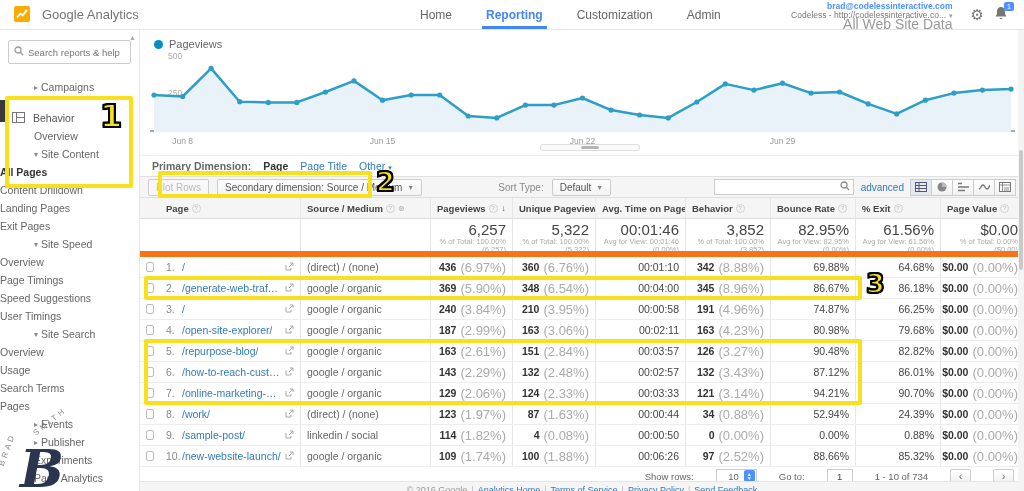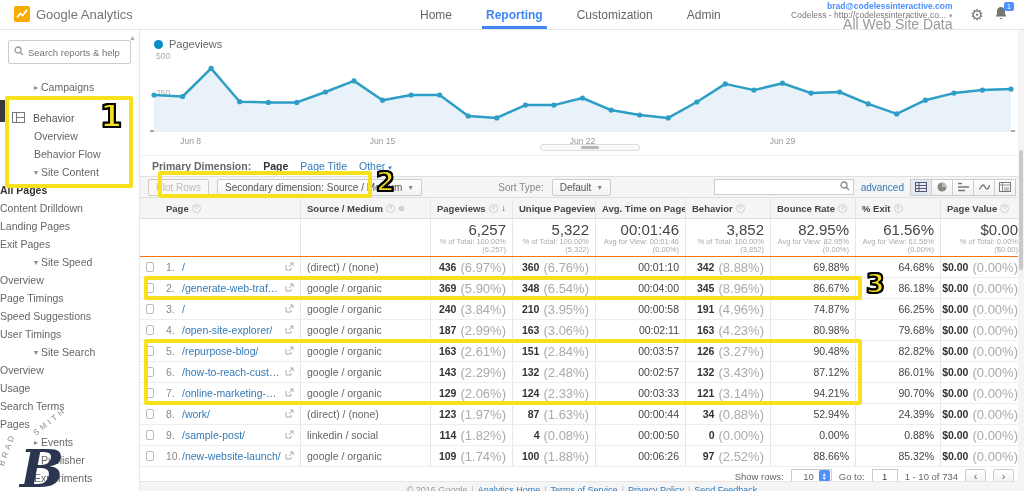--- a/index.html
+++ b/index.html
@@ -4,21 +4,21 @@
 <style>
   * { margin:0; padding:0; box-sizing:border-box; }
   html,body { background:#ddd; }
   body { font-family:"Liberation Sans","DejaVu Sans",sans-serif; }
   .app { position:relative; width:1024px; height:491px; background:#fff; overflow:hidden;
          font-size:11px; color:#444; }
 
   
   header { position:absolute; top:0; left:0; right:0; height:30px; background:#fff;
            border-bottom:1px solid #e5e5e5; display:flex; align-items:center; z-index:5; }
-  .logo { display:flex; align-items:center; gap:6px; padding-left:14px; width:160px; }
+  .logo { display:flex; align-items:center; gap:12px; padding-left:14px; width:160px; }
   .logo-text { color:#757575; font-size:13px; }
   .tabs { display:flex; gap:34px; margin-left:260px; height:100%; align-items:center; }
   .tab { color:#666; font-size:12px; cursor:pointer; position:relative; height:100%;
          display:flex; align-items:center; text-decoration:none; }
   .tab.active { color:#4285f4; font-weight:bold; }
   .tab.active::after { content:""; position:absolute; left:-4px; right:-4px; bottom:0;
          height:3px; background:#4285f4; }
   .account { margin-left:auto; text-align:right; line-height:9px; padding-top:2px; }
   .acct-email { color:#4d90fe; font-size:8.5px; font-weight:bold; }
   .acct-prop { color:#777; font-size:8.5px; }
@@ -48,21 +48,21 @@
   .sb-gap { height:10px; }
 
   
   main { position:absolute; top:30px; left:140px; width:884px; bottom:0; background:#fff; }
 
   
   .chart-card { position:relative; height:126px; border-bottom:1px solid #eee; }
   .legend { position:absolute; top:8px; left:14px; display:flex; align-items:center; gap:6px;
             color:#666; font-size:11px; }
   .legend .dot { width:9px; height:9px; border-radius:50%; background:#058dc7; }
-  .ylab { position:absolute; left:16px; font-size:8.5px; color:#aaa; }
+  .ylab { position:absolute; left:28px; font-size:8.5px; color:#aaa; }
   .plot { position:absolute; left:10px; top:28px; width:865px; height:74px;
           border-bottom:2px solid #aaa; }
   .plot svg { display:block; }
   .xlabs { position:absolute; left:10px; top:106px; width:865px; height:12px; }
   .xlabs span { position:absolute; transform:translateX(-50%); font-size:8.5px; color:#999; }
   .mini-scroll { position:absolute; left:400px; top:114px; width:100px; height:7px;
           background:#fafafa; border:1px solid #ddd; border-radius:3px; }
   .mini-scroll .handle { position:absolute; left:40px; top:1px; width:18px; height:3px;
           background:#b5b5b5; border-radius:2px; }
 
@@ -100,38 +100,38 @@
   .thead { height:21px; background:#f5f5f5; border-bottom:1px solid #ddd; font-size:9.5px;
            font-weight:bold; color:#444; }
   .thead .th { display:flex; align-items:center; padding:0 6px; gap:3px; white-space:nowrap;
            overflow:hidden; }
   .help { width:9px; height:9px; border-radius:50%; border:1px solid #d0d0d0; color:#bbb;
           font-size:6px; display:inline-flex; align-items:center; justify-content:center;
           font-weight:normal; flex:none; }
   .sort-arrow { color:#555; font-size:9px; margin-left:auto; }
   .rm-x { color:#bbb; font-size:8px; }
   .bl { border-left:1px solid #e7e7e7; }
-  .summary { height:38px; border-bottom:1px solid #f97316; }
+  .summary { height:38px; border-bottom:6px solid #f97316; }
   .summary .sd { padding:3px 6px 0 6px; text-align:right; overflow:hidden; }
   .sum-val { font-size:15px; color:#444; line-height:16px; }
   .sum-sub { font-size:7.5px; color:#aaa; line-height:8px; }
   .trow { height:21px; border-bottom:1px solid #ededed; font-size:10.5px; }
   .td { display:flex; align-items:center; padding:0 6px; overflow:hidden; white-space:nowrap; }
   .td.num { justify-content:flex-end; }
   .td.num b { color:#333; font-weight:bold; }
   .pct { color:#aaa; font-size:13px; margin-left:4px; }
   .cb { width:10px; height:10px; border:1px solid #bbb; border-radius:2px; background:#fff; }
   .rnum { color:#888; width:16px; flex:none; }
   .plink { color:#337ab7; cursor:pointer; overflow:hidden; text-overflow:ellipsis; }
   .ext { margin-left:auto; padding-left:4px; cursor:pointer; flex:none; }
   .c-src { color:#666; }
 
   
   .pagination { height:14px; display:flex; align-items:center; justify-content:flex-end;
-                gap:7px; padding-right:10px; font-size:9.5px; color:#666; margin-top:2px; }
+                gap:22px; padding-right:10px; font-size:9.5px; color:#666; margin-top:2px; }
   .sel-box { display:flex; align-items:center; border:1px solid #ccc; height:14px; background:#fff; }
   .sel-box .sel-val { width:26px; text-align:right; padding-right:4px; }
   .stepper { width:11px; height:12px; background:#4d90fe; border-radius:2px; margin:0 1px;
              display:flex; flex-direction:column; align-items:center; justify-content:center;
              color:#fff; font-size:5px; line-height:4px; }
   .goto-input { width:26px; height:14px; border:1px solid #ccc; text-align:center;
                 font-size:9.5px; color:#444; font-family:inherit; }
   .pg-btn { width:21px; height:15px; border:1px solid #ccc; border-radius:2px;
             background:linear-gradient(#fff,#f0f0f0); color:#666; display:flex;
             align-items:center; justify-content:center; font-size:11px; cursor:pointer; }
@@ -221,23 +221,20 @@
         </div>
         <div class="sb-item root">
           <span><svg width="13" height="11" viewBox="0 0 13 11">
               <rect x="0.5" y="0.5" width="12" height="10" fill="none" stroke="#777" stroke-width="1"></rect>
               <path d="M4.5 0.5v10 M4.5 5.5h8" stroke="#777" stroke-width="1"></path>
             </svg></span>
           <span class="sb-label">Behavior</span>
         </div>
         <div class="sb-item lvl1">
           <span class="sb-label">Overview</span>
-        </div>
-        <div class="sb-item lvl1">
-          <span class="sb-label">Behavior Flow</span>
         </div>
         <div class="sb-item lvl1">
           <span class="arr">▾</span>
           <span class="sb-label">Site Content</span>
         </div>
         <div class="sb-item lvl2 active">
           <span class="sb-label">All Pages</span>
         </div>
         <div class="sb-item lvl2">
           <span class="sb-label">Content Drilldown</span>
@@ -337,21 +334,21 @@
             <circle cx="689.6" cy="34" r="2.6" fill="#2d9ec6"></circle>
             <circle cx="718.2" cy="45.9" r="2.6" fill="#2d9ec6"></circle>
             <circle cx="746.7" cy="55.9" r="2.6" fill="#2d9ec6"></circle>
             <circle cx="775.3" cy="42.2" r="2.6" fill="#2d9ec6"></circle>
             <circle cx="803.9" cy="35.1" r="2.6" fill="#2d9ec6"></circle>
             <circle cx="832.4" cy="32.1" r="2.6" fill="#2d9ec6"></circle>
             <circle cx="861" cy="31.1" r="2.6" fill="#2d9ec6"></circle>
           </svg>
       </div>
       <div class="xlabs">
-          <span style="left: 32.5667px; margin-left: 8px;">Jun 8</span>
+          <span style="left: 32.5667px;">Jun 8</span>
           <span style="left: 232.533px;">Jun 15</span>
           <span style="left: 432.5px;">Jun 22</span>
           <span style="left: 632.467px;">Jun 29</span>
         </div>
       <div class="mini-scroll">
         <span class="handle"></span>
       </div>
     </section>
 
     <div class="dim-row">

